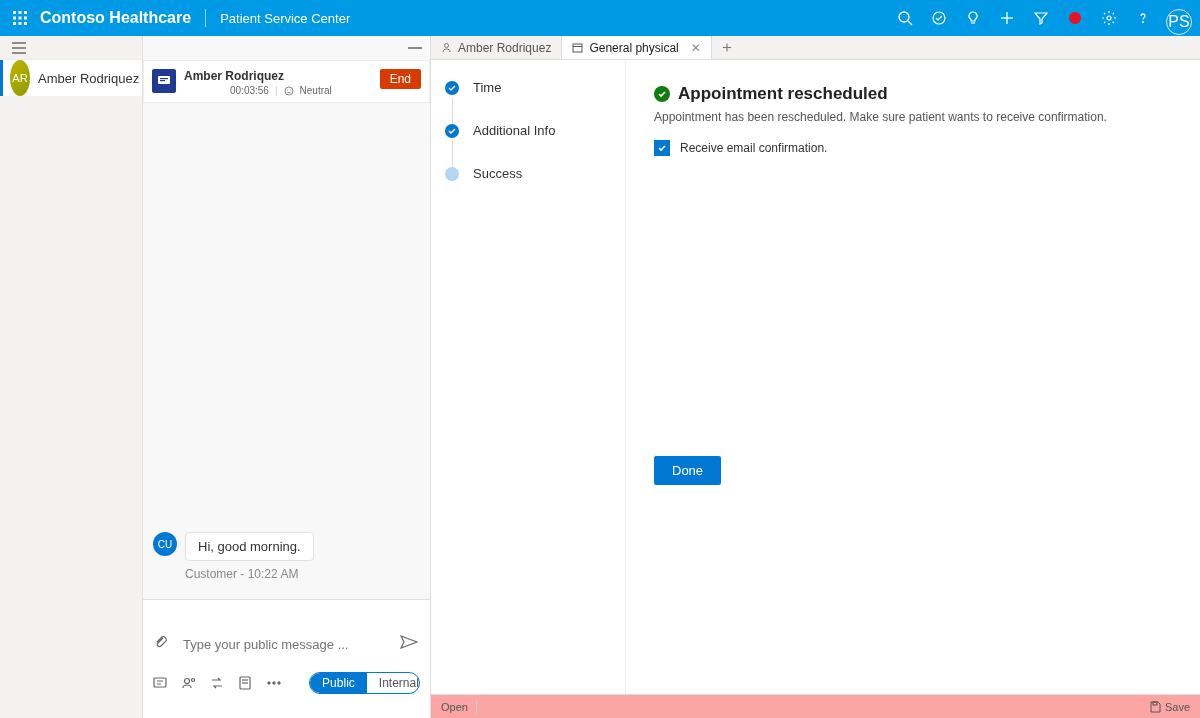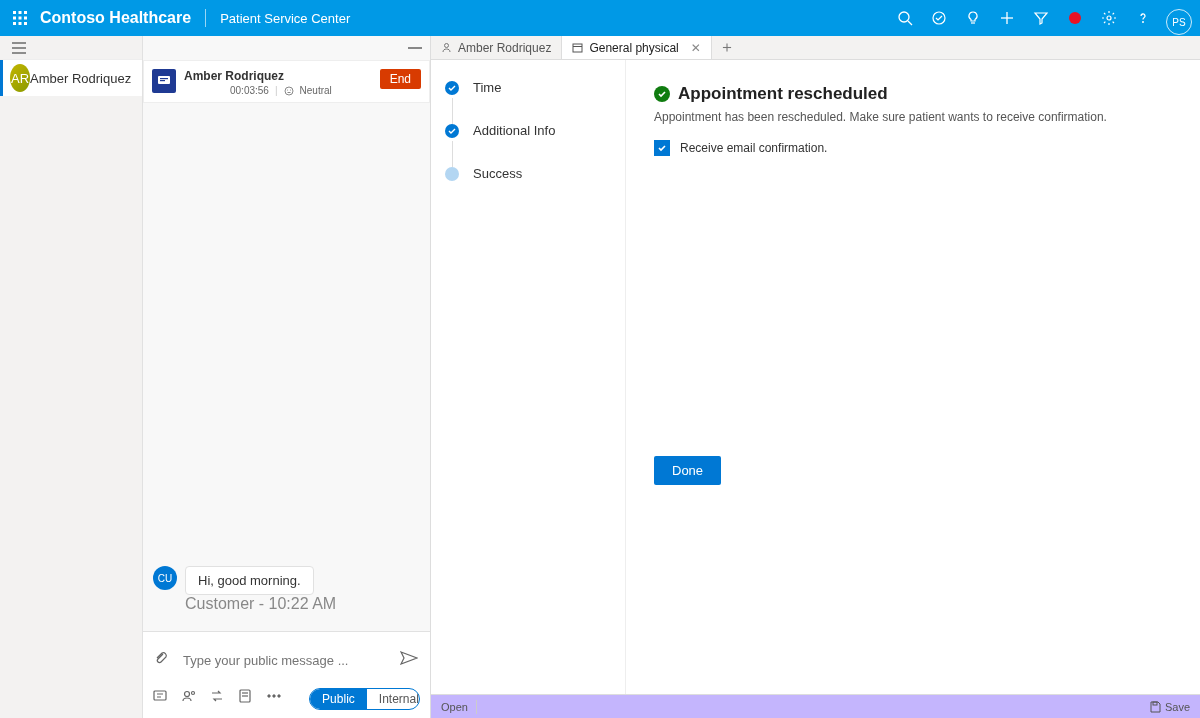--- a/index.html
+++ b/index.html
@@ -8,57 +8,57 @@
 
 .topbar { height: 36px; background: #0099e6; color: #fff; display: flex; align-items: center; padding: 0 8px; }
 .topbar .waffle { width: 24px; height: 24px; display: flex; align-items: center; justify-content: center; margin-right: 8px; cursor: pointer; }
 .topbar .brand { font-size: 16px; font-weight: 700; margin-right: 14px; }
 .topbar .divider-v { width: 1px; height: 18px; background: rgba(255,255,255,.6); margin-right: 14px; }
 .topbar .subtitle { font-size: 13px; text-align: center; }
 .topbar .spacer { flex: 1; }
 .topbar .ticon { width: 34px; height: 34px; display: flex; align-items: center; justify-content: center; cursor: pointer; }
 .topbar .ticon svg { stroke: #fff; fill: none; }
 .topbar .red-dot { width: 12px; height: 12px; background: #e81123; border-radius: 50%; }
-.topbar .avatar-ring { width: 26px; height: 26px; border: 1px solid rgba(255,255,255,.8); border-radius: 50%; display:flex; align-items:center; justify-content:center; font-size:10px; margin-left:6px;margin-top:8px;}
+.topbar .avatar-ring { width: 26px; height: 26px; border: 1px solid rgba(255,255,255,.8); border-radius: 50%; display:flex; align-items:center; justify-content:center; font-size:16px; margin-left:6px;margin-top:8px;}
 
 
 .shell { display: flex; height: 682px; }
 
 
 .leftnav { width: 143px; background: #f3f2f1; border-right: 1px solid #e1e1e1; }
 .leftnav .ham { height: 24px; display:flex; align-items:center; padding-left:12px; border-bottom:1px solid #eee; cursor:pointer;}
 .leftnav .ham svg{stroke:#555;}
 .leftnav .item { display:flex; align-items:center; height:36px; padding-left:10px; font-size:13px; color:#333; cursor:pointer; }
 .leftnav .item svg { margin-right:8px; stroke:#555; fill:none;}
 .leftnav .item.active { background:#fff; border-left:3px solid #0078d4; padding-left:7px; }
-.leftnav .avatar-sm { width:20px; height:28px; border-radius:50%; background:linear-gradient(135deg,#c3b500,#8a9a00); color:#fff; font-size:13px; display:flex; align-items:center; justify-content:center; }
+.leftnav .avatar-sm { width:20px; height:36px; border-radius:50%; background:linear-gradient(135deg,#c3b500,#8a9a00); color:#fff; font-size:11px; display:flex; align-items:center; justify-content:center; margin-right:8px;}
 
 
 .convcol { width: 288px; background:#f8f8f8; display:flex; flex-direction:column; border-right:1px solid #ddd;}
 .convcol .toprow { height:24px; display:flex; justify-content:flex-end; align-items:center; padding-right:8px;}
 .convcol .toprow .dash{width:14px; height:2px; background:#888; cursor:pointer;}
 .convcol .card { background:#fff; border:1px solid #eee; margin:0; padding:8px 8px 6px 8px; display:flex; align-items:flex-start;}
 .convcol .card .ic{width:24px;height:24px;background:#1f3a93;border-radius:2px;display:flex;align-items:center;justify-content:center;margin-right:8px;}
 .convcol .card .ic svg{fill:#fff;}
 .convcol .card .info{flex:1;}
 .convcol .card .name{font-size:12px;font-weight:600;color:#333;}
 .convcol .card .meta{font-size:10px;color:#666;display:flex;align-items:center;gap:6px;margin-top:2px;padding-left:46px;}
 .convcol .card .sep{color:#ccc;}
 .convcol .card .end{background:#d83b01;color:#fff;border:none;border-radius:2px;padding:3px 10px;font-size:12px;cursor:pointer;}
 .convcol .chatbody{flex:1; display:flex; flex-direction:column; justify-content:flex-end; padding:10px;}
-.convcol .msgrow{display:flex;align-items:flex-start;gap:8px;}
+.convcol .msgrow{display:flex;align-items:flex-start;gap:8px;margin-bottom:6px;}
 .convcol .msgrow .av{width:24px;height:24px;border-radius:50%;background:#0078d4;color:#fff;font-size:10px;display:flex;align-items:center;justify-content:center;flex-shrink:0;}
 .convcol .bubble{background:#fff;border:1px solid #e1e1e1;border-radius:4px;padding:6px 12px;font-size:13px;color:#333;}
-.convcol .msgmeta{font-size:16px;color:#888;margin-left:32px;margin-bottom:8px;}
-.convcol .composer{border-top:1px solid #e1e1e1;background:#fff;padding:8px 10px;}
+.convcol .msgmeta{font-size:12px;color:#888;margin-left:32px;margin-bottom:8px;}
+.convcol .composer{border-top:1px solid #e1e1e1;background:#fff;padding:24px 10px;}
 .convcol .compose-line{display:flex;align-items:center;height:40px;}
 .convcol .compose-line .attach{width:20px;cursor:pointer;}
 .convcol .compose-line input{flex:1;border:none;outline:none;font-size:13px;color:#333;margin-left:10px;}
 .convcol .compose-line .send{width:20px;cursor:pointer;}
-.convcol .tools{display:flex;gap:14px;margin-top:8px;}
+.convcol .tools{display:flex;align-items:center;gap:14px;margin-top:8px;}
 .convcol .tools .ticon2{width:16px;height:16px;cursor:pointer;display:flex;align-items:center;justify-content:center;}
 .convcol .tools .ticon2 svg{stroke:#666;fill:none;}
 .convcol .tools .spacer{flex:1;}
 .convcol .pill{display:flex;border:1px solid #0078d4;border-radius:12px;overflow:hidden;font-size:12px;}
 .convcol .pill span{padding:3px 12px;cursor:pointer;}
 .convcol .pill .on{background:#0078d4;color:#fff;}
 .convcol .pill .off{color:#555;}
 
 
 .rightarea{flex:1;display:flex;flex-direction:column;background:#fff;}
@@ -84,21 +84,21 @@
 .maincol .check{width:16px;height:16px;border-radius:50%;background:#107c10;display:flex;align-items:center;justify-content:center;}
 .maincol .h{font-size:17px;font-weight:600;color:#222;}
 .maincol .sub{font-size:12px;color:#555;margin-bottom:16px;}
 .maincol .ckrow{display:flex;align-items:center;gap:10px;margin-bottom:6px;}
 .maincol .ckbox{width:16px;height:16px;background:#0078d4;display:flex;align-items:center;justify-content:center;cursor:pointer;}
 .maincol .cklabel{font-size:12px;color:#333;}
 .maincol .emailbox{margin-left:26px;width:380px;background:#f4f4f4;padding:5px 10px;font-size:12px;color:#888;}
 .btn-primary{background:#0078d4;color:#fff;border:none;padding:7px 18px;font-size:13px;border-radius:2px;cursor:pointer;}
 
 
-.footer{position:absolute;bottom:0;left:431px;right:0;height:24px;background:#c4b5fd;border-top:1px solid #ddd;display:flex;align-items:center;font-size:11px;color:#555;padding:0 10px;}
+.footer{position:absolute;bottom:0;left:431px;right:0;height:24px;background:#fca5a5;border-top:1px solid #ddd;display:flex;align-items:center;font-size:11px;color:#555;padding:0 10px;}
 .footer .fspacer{flex:1;}
 .footer .fitem{display:flex;align-items:center;gap:4px;cursor:pointer;}
 .footer .fdiv{width:1px;height:14px;background:#ccc;margin:0 8px;}
 .done-abs{margin-top:300px;}
 </style>
 </head>
 <body>
 
 <div class="topbar">
   <div class="waffle">

